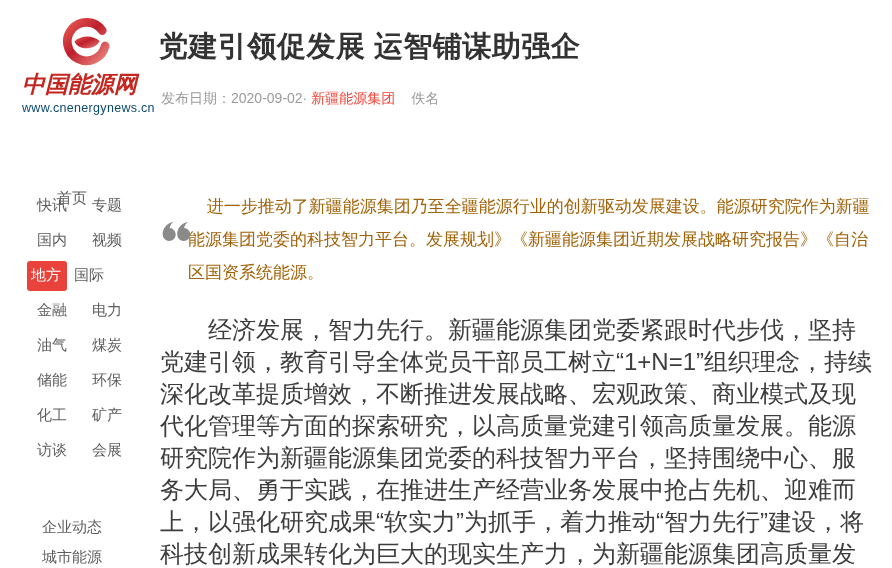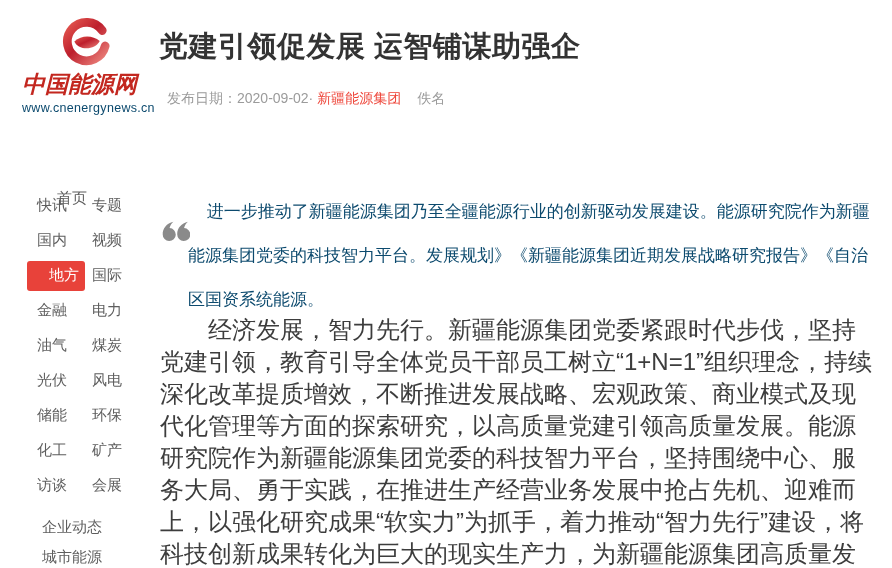--- a/index.html
+++ b/index.html
@@ -21,39 +21,39 @@
   .logo-url { margin-top:3px; font-size:12.5px; color:#0c4a6e; letter-spacing:0.3px; white-space:nowrap; }
 
   
   .nav-home { position:absolute; left:57px; top:154px; font-size:15px; color:#5e5e5e; cursor:pointer;margin-top:35px; }
   .nav-rows { position:absolute; left:0; top:188px; width:160px; }
   .nav-row { position:relative; height:35px; display:flex; align-items:center; }
   .cell { font-size:15px; color:#5e5e5e; cursor:pointer; white-space:nowrap; }
   .cell-left { margin-left:37px; width:55px; }
   .cell.active {
     background:#e8423a; color:#fff; border-radius:3px;
-    padding:5px 6px 6px 22px; margin-left:27px; width:auto; margin-right:7px;
+    padding:5px 6px 6px 4px; margin-left:27px; width:auto; margin-right:7px;
   }
   .nav-extras { position:absolute; left:42px; top:512px; }
   .nav-extra { height:30px; display:flex; align-items:center; font-size:15px; color:#5e5e5e; cursor:pointer; white-space:nowrap; }
 
   
   .article-title {
     position:absolute; left:159px; top:28px; width:720px;
     font-size:29px; line-height:36px; font-weight:600; color:#333;
     letter-spacing:0.5px; white-space:nowrap;
   }
-  .article-meta { position:absolute; left:167px; top:90px; font-size:14px; color:#9b9b9b; white-space:nowrap; }
+  .article-meta { position:absolute; left:161px; top:90px; font-size:14px; color:#9b9b9b; white-space:nowrap; }
   .meta-source { color:#ee4438; margin-left:4px; cursor:pointer; }
   .meta-author { color:#9b9b9b; margin-left:16px; }
 
   .quote-block { position:absolute; left:160px; top:190px; width:718px; }
   .quote-icon { position:absolute; left:2px; top:31px; width:28px; height:22px; }
   .quote-text {
-    margin-left:28px; font-size:17px; line-height:44px; color:#0c4a6e;
+    margin-left:28px; font-size:17px; line-height:33px; color:#a16207;
     text-indent:1.1em;
   }
 
   .article-body {
     position:absolute; left:160px; top:314px; width:718px;
     font-size:24px; line-height:32px; color:#3d3d3d; text-indent:2em;
   }
 </style>
 </head>
 <body>
@@ -95,24 +95,20 @@
     </div>
     <div class="nav-row">
       <span class="cell cell-left">金融</span>
       <span class="cell">电力</span>
     </div>
     <div class="nav-row">
       <span class="cell cell-left">油气</span>
       <span class="cell">煤炭</span>
     </div>
     <div class="nav-row">
-      <span class="cell cell-left">光伏</span>
-      <span class="cell">风电</span>
-    </div>
-    <div class="nav-row">
       <span class="cell cell-left">储能</span>
       <span class="cell">环保</span>
     </div>
     <div class="nav-row">
       <span class="cell cell-left">化工</span>
       <span class="cell">矿产</span>
     </div>
     <div class="nav-row">
       <span class="cell cell-left">访谈</span>
       <span class="cell">会展</span>

